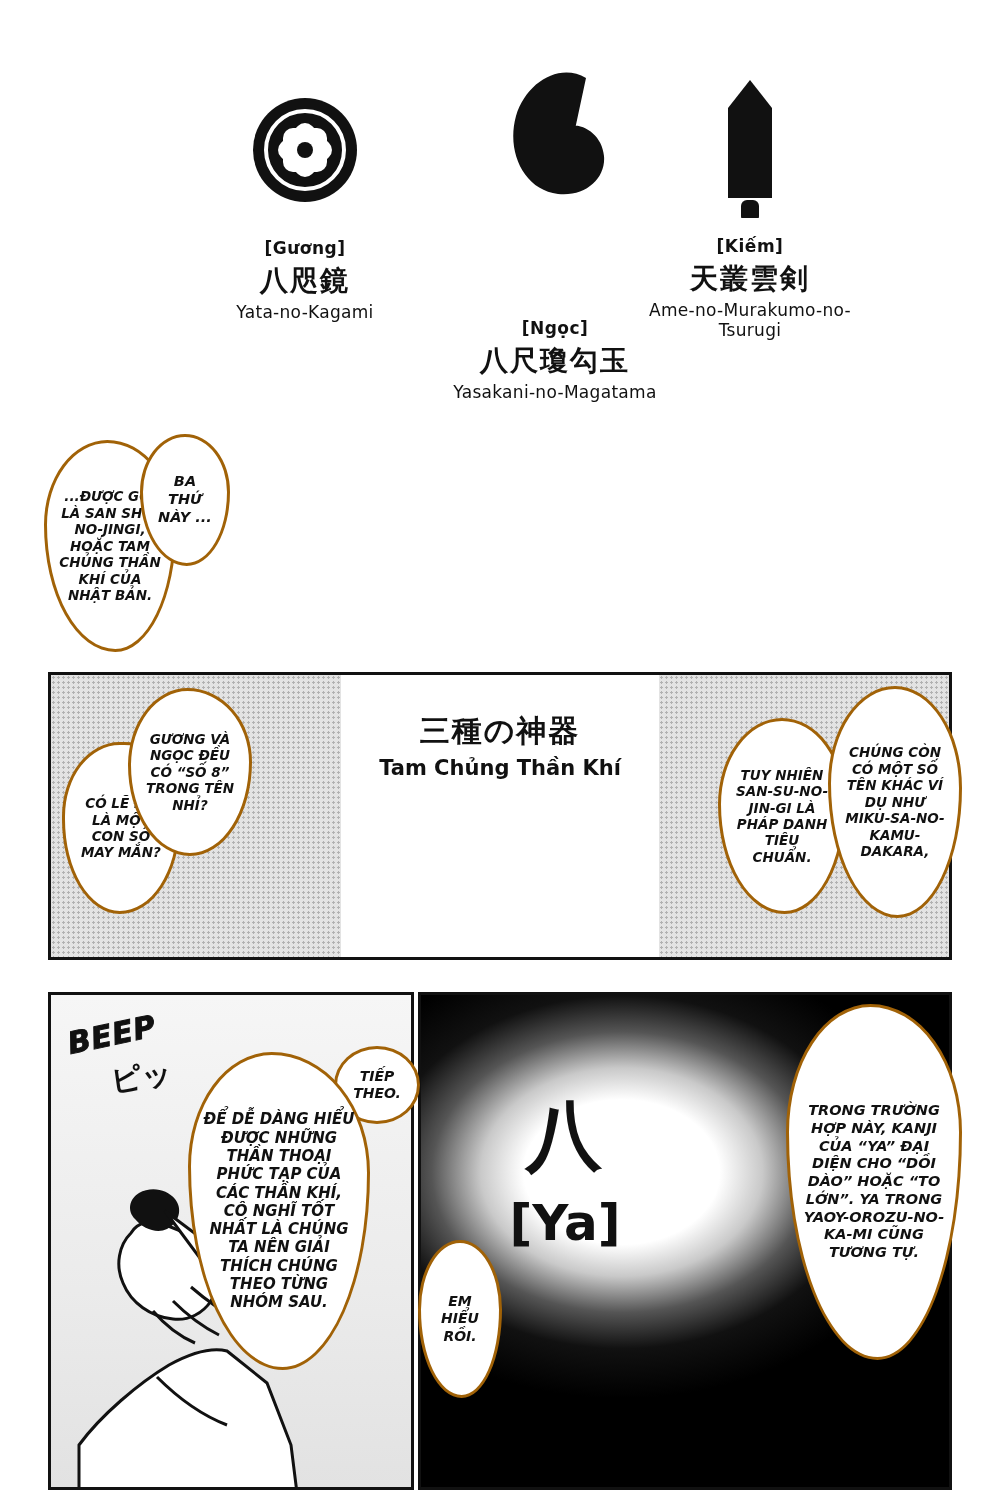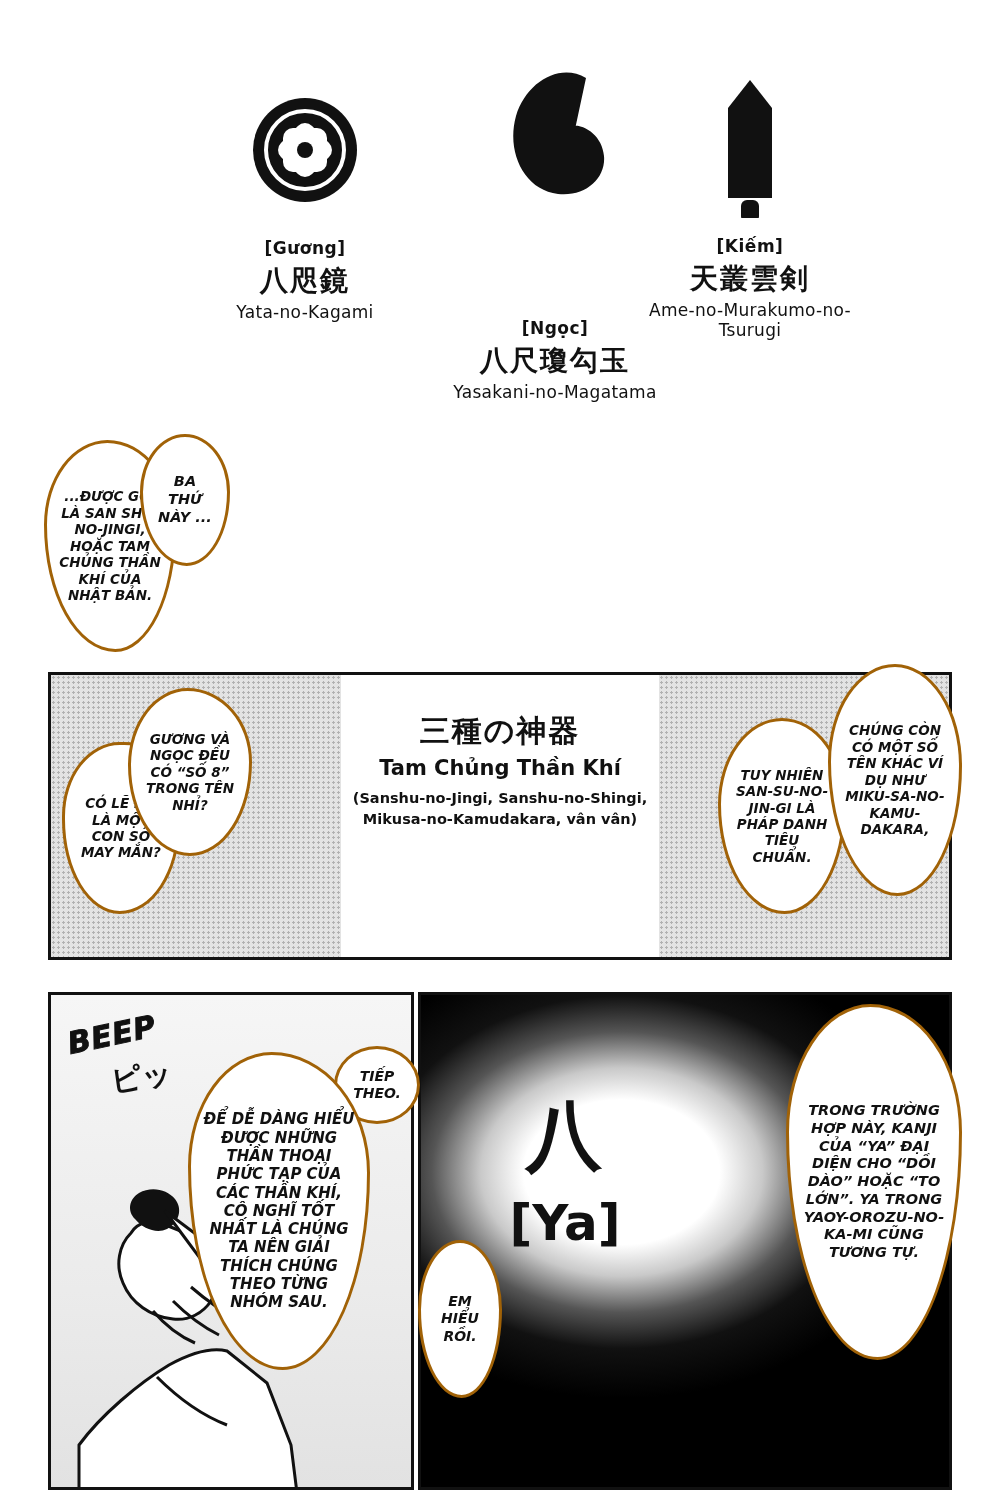--- a/index.html
+++ b/index.html
@@ -263,37 +263,36 @@
   </div>
 
   <div class="panel panel-mid" style="left:48px; top:672px; width:904px; height:288px;">
     <div class="tone-dots" style="left:0; top:0; width:290px; height:100%;"></div>
     <div class="tone-dots" style="left:608px; top:0; width:296px; height:100%;"></div>
     <div style="position:absolute; left:290px; top:0; width:318px; height:100%; background:#fff;"></div>
 
     <div class="mid-title-block" style="left:290px; top:36px; width:318px;">
       <div class="mid-title-kanji">三種の神器</div>
       <div class="mid-title-vi">Tam Chủng Thần Khí</div>
-      <div class="mid-title-alt">(Sanshu-no-Jingi, Sanshu-no-Shingi, Mikusa-no-Kamudakara, vân vân)</div>
     </div>
   </div>
 
   <div class="bubble" style="left:62px; top:742px; width:118px; height:172px; border-radius:50% 48% 52% 50% / 44% 46% 54% 56%;">
     <div class="txt" style="font-size:13.5px;">Có lẽ đó là một con số may mắn?</div>
   </div>
 
   <div class="bubble" style="left:128px; top:688px; width:124px; height:168px; border-radius:48% 52% 50% 50% / 46% 44% 56% 54%;">
     <div class="txt" style="font-size:13.5px;">Gương và ngọc đều có “số 8” trong tên nhỉ?</div>
   </div>
 
   <div class="bubble" style="left:718px; top:718px; width:128px; height:196px; border-radius:50% 50% 48% 52% / 44% 44% 56% 56%;">
     <div class="txt" style="font-size:13.5px;">Tuy nhiên San-su-no-jin-gi là pháp danh tiêu chuẩn.</div>
   </div>
 
-  <div class="bubble" style="left:828px; top:664px; width:134px; height:232px; border-radius:50% 50% 48% 52% / 42% 44% 56% 58%;">
+  <div class="bubble" style="left:828px; top:686px; width:134px; height:232px; border-radius:50% 50% 48% 52% / 42% 44% 56% 58%;">
     <div class="txt" style="font-size:13.5px;">Chúng còn có một số tên khác ví dụ như Miku-sa-no-kamu-dakara,</div>
   </div>
 
   <div class="panel" style="left:48px; top:992px; width:366px; height:498px; background:#fff;">
     <div class="tone-light" style="left:0; top:0; width:100%; height:100%; background-color:#f2f2f2;
                 background-image: linear-gradient(180deg, #f6f6f6 0%, #ebebeb 60%, #e2e2e2 100%);"></div>
 
     <div class="hand-wrap" style="left:10px; top:120px; width:320px; height:378px;">
       <svg viewBox="0 0 320 378" width="320" height="378" aria-hidden="true">
 

